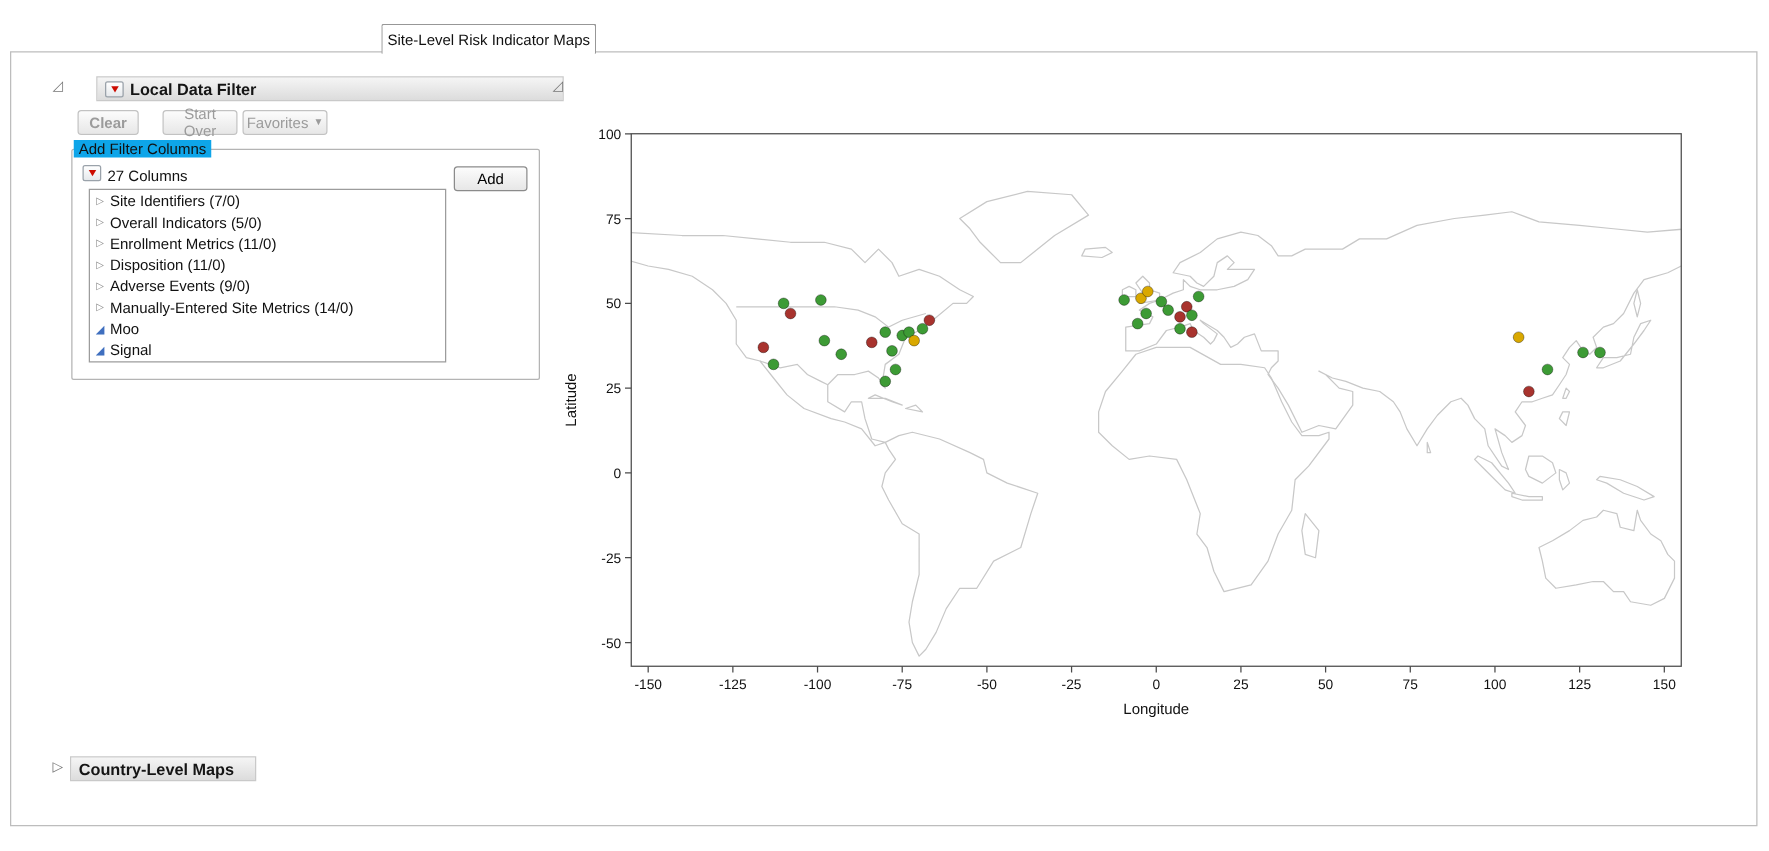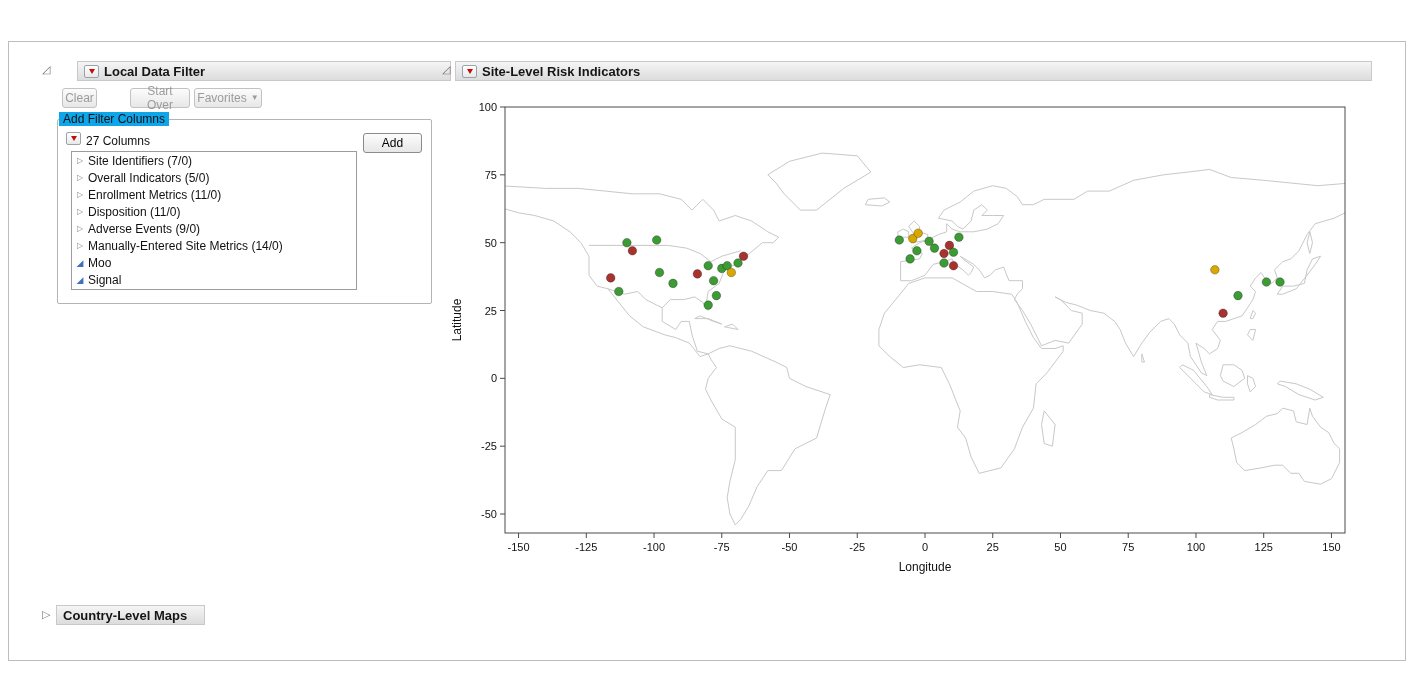--- a/index.html
+++ b/index.html
@@ -59,31 +59,32 @@
   
   #map-svg{position:absolute;left:447px;top:100px;}
   #map-svg .tick{font-family:"Liberation Sans",sans-serif;font-size:11px;fill:#111;}
   #map-svg .axis-label{font-family:"Liberation Sans",sans-serif;font-size:12px;fill:#111;}
 </style>
 </head>
 <body>
 
 <div class="window">
 
+  <div class="tab">Site-Level Risk Indicator Maps</div>
 
   <div class="frame"></div>
 
   <span class="disc" style="left:42px;top:64px;">◿</span>
 
   <div class="hbar" style="left:56px;top:61px;width:374px;margin-left:21px;">
     <span class="red-tri"></span>
     <span class="title">Local Data Filter</span>
   </div>
 
-  <button class="btn" style="left:62px;top:88px;width:35px;">Clear</button>
+  <button class="btn" style="left:62px;top:88px;width:49px;font-weight:bold;">Clear</button>
   <button class="btn" style="left:130px;top:88px;width:60px;">Start Over</button>
   <button class="btn" style="left:194px;top:88px;width:68px;padding:0 6px;align-items:center;">
     <span>Favorites</span>
     <span class="arrow">▼</span>
   </button>
 
   <div class="group"></div>
   <span class="group-label">Add Filter Columns</span>
 
   <span class="red-tri small"></span>
@@ -121,24 +122,20 @@
         <span class="item-label">Moo</span>
       </div>
       <div class="list-item">
         <span class="col-icon">◢</span>
         <span class="item-label">Signal</span>
       </div>
     </div>
 
   <span class="disc" style="left:442px;top:64px;">◿</span>
 
-  <div class="hbar" style="left:455px;top:61px;width:917px;">
-    <span class="red-tri"></span>
-    <span class="title">Site-Level Risk Indicators</span>
-  </div>
 
   <svg id="map-svg" width="910" height="495">
       <defs>
         <clipPath id="plotclip">
           <rect x="58" y="7" width="840" height="426"></rect>
         </clipPath>
       </defs>
       <g clip-path="url(#plotclip)">
         <polygon points="52.6,85.7 98.6,88.4 131.2,88.4 158.3,91.1 185.4,93.8 212.5,93.8 234.1,99.3 245.0,110.1 255.8,99.3 266.6,110.1 272.1,121.0 288.3,115.5 304.6,121.0 320.8,131.8 331.7,137.2 326.3,142.7 315.4,142.7 299.2,156.2 288.3,164.4 277.5,169.8 272.1,183.4 261.2,191.5 258.5,207.8 261.2,210.5 255.8,202.4 247.7,196.9 236.8,199.6 223.3,199.6 215.2,207.8 215.2,221.4 228.7,229.5 234.1,221.4 242.3,221.4 245.0,234.9 250.4,251.2 261.2,253.9 253.1,256.6 242.3,243.1 228.7,237.6 217.9,234.9 196.2,226.8 182.6,215.9 171.8,202.4 161.0,188.8 150.1,186.1 142.0,175.2 142.0,156.2 133.9,142.7 123.0,131.8 106.8,121.0 87.8,115.5 71.5,112.8 52.6,107.4" fill="none" stroke="#c8c8c8" stroke-width="1" stroke-linejoin="round"></polygon>
         <polygon points="320.8,74.8 342.5,61.3 375.0,53.1 410.3,55.8 423.8,72.1 396.7,88.4 369.6,110.1 353.4,110.1 337.1,93.8 329.0,83.0" fill="none" stroke="#c8c8c8" stroke-width="1" stroke-linejoin="round"></polygon>

